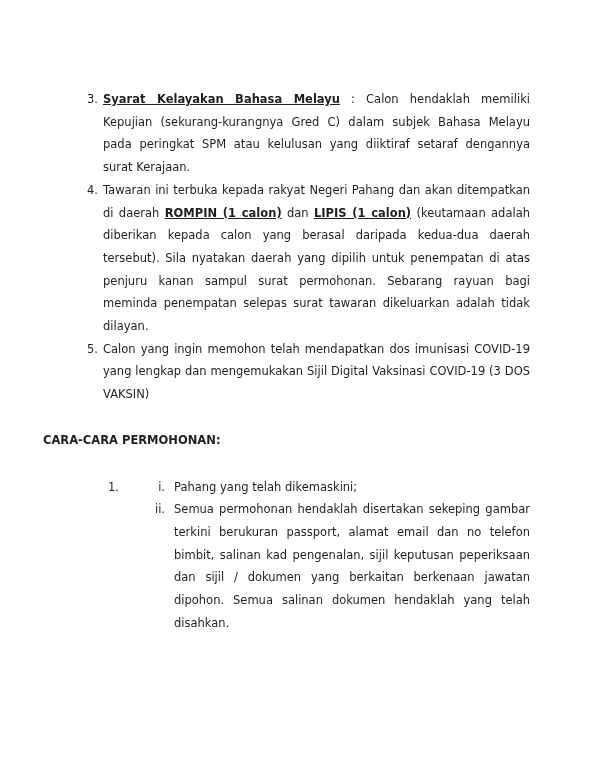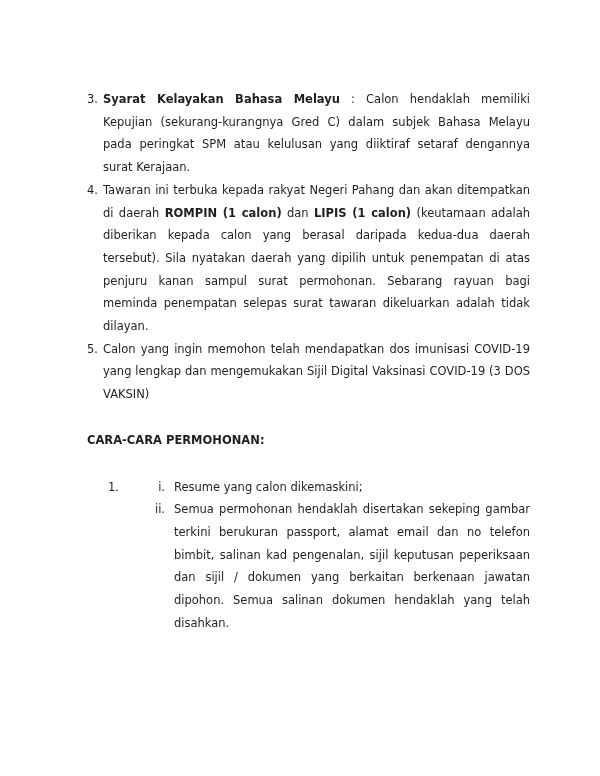--- a/index.html
+++ b/index.html
@@ -36,21 +36,21 @@
     top: 0;
   }
   .list-main {
     margin-left: 87px;
     width: 443px;
   }
   .list-main .li {
     padding-left: 16px;
   }
   .section-heading {
-    margin: 23px 0 0 87px;
+    margin: 23px 0 0 43px;
     font-weight: bold;
   }
   .list-app {
     margin-top: 24px;
     margin-left: 108px;
     width: 422px;
   }
   .list-app .li {
     padding-left: 18px;
   }
@@ -61,20 +61,21 @@
   }
   .list-sub .li {
     padding-left: 26px;
   }
   .list-sub .num {
     width: 17px;
     text-align: right;
   }
   b {
     font-weight: bold;
+    text-decoration: underline;
   }
 </style>
 </head>
 <body>
 
 <div class="page">
   <div class="content">
 
     <ol class="list-main">
       <li class="li"><span class="num">3.</span><b>Syarat Kelayakan Bahasa Melayu</b><span> : Calon hendaklah memiliki Kepujian (sekurang-kurangnya Gred C) dalam subjek Bahasa Melayu pada peringkat SPM atau kelulusan yang diiktiraf setaraf dengannya surat Kerajaan.</span></li>
@@ -82,18 +83,18 @@
       <li class="li"><span class="num">5.</span><span>Calon yang ingin memohon telah mendapatkan dos imunisasi COVID-19 yang lengkap dan mengemukakan Sijil Digital Vaksinasi COVID-19 (3 DOS VAKSIN)</span></li>
     </ol>
 
     <div class="section-heading">CARA-CARA PERMOHONAN:</div>
 
     <ol class="list-app">
       <li class="li"><span class="num">1.</span></li>
     </ol>
 
     <ol class="list-sub">
-      <li class="li"><span class="num">i.</span><span>Resume yang calon dikemaskini;</span></li>
+      <li class="li"><span class="num">i.</span><span>Pahang yang telah dikemaskini;</span></li>
       <li class="li"><span class="num">ii.</span><span>Semua permohonan hendaklah disertakan sekeping gambar terkini berukuran passport, alamat email dan no telefon bimbit, salinan kad pengenalan, sijil keputusan peperiksaan dan sijil / dokumen yang berkaitan berkenaan jawatan dipohon. Semua salinan dokumen hendaklah yang telah disahkan.</span></li>
     </ol>
 
   </div>
 </div>
 
 </body></html>

